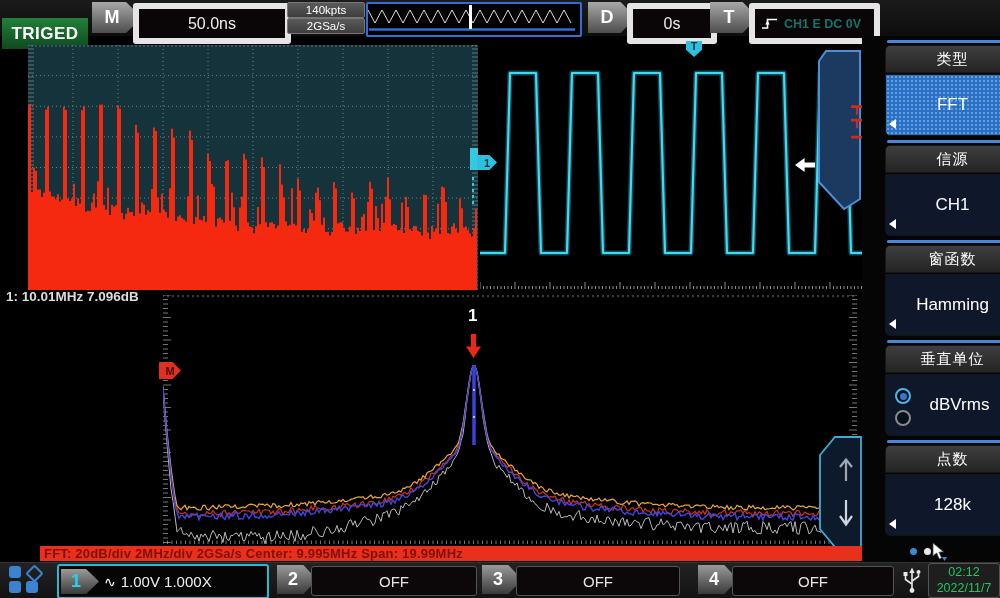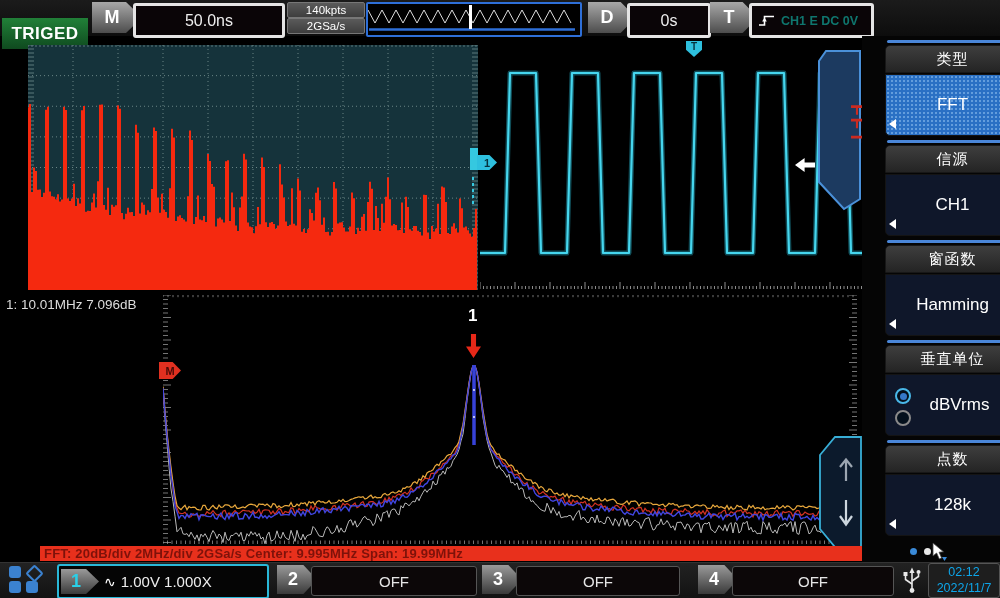--- a/index.html
+++ b/index.html
@@ -6,21 +6,21 @@
   body{width:1000px;height:598px;position:relative;overflow:hidden;
        font-family:"Liberation Sans","DejaVu Sans",sans-serif;-webkit-font-smoothing:antialiased;}
   .abs{position:absolute;}
   
   .topbar{left:0;top:0;width:1000px;height:36px;background:linear-gradient(#1b1b1b,#0d0d0d);}
   .trigged{left:2px;top:2px;width:86px;height:31px;background:linear-gradient(#218038,#0f4a1f);
            color:#fff;font-weight:bold;font-size:17px;display:flex;align-items:center;justify-content:center;letter-spacing:.5px;margin-top:16px;}
   .hexbadge{clip-path:polygon(0 0,68% 0,100% 50%,68% 100%,0 100%);
             background:linear-gradient(180deg,#a8a8a8,#4d4d4d);color:#fff;font-weight:bold;
             display:flex;align-items:center;justify-content:center;padding-right:10px;}
-  .field{background:#0a0507;border:3px solid #e5e5e5;border-radius:3px;color:#eee;
+  .field{background:#0a0507;border:6px solid #e5e5e5;border-radius:3px;color:#eee;
          display:flex;align-items:center;justify-content:center;}
   .minibox{background:linear-gradient(#5a5a5a,#3e3e3e);border:1px solid #777;border-radius:2px;
            color:#fff;font-size:11.5px;display:flex;align-items:center;justify-content:center;}
   .preview{left:366px;top:2px;width:212px;height:31px;background:#000;border:2px solid #2e6fd8;border-radius:2px;}
   .cyantext{color:#0f766e;font-weight:bold;font-size:12.5px;}
   
   .sidebar{left:862px;top:36px;width:138px;height:526px;background:#050505;}
   .sgroup{position:absolute;left:863px;width:135px;margin-left:22px;}
   .saccent{height:3px;background:#4a86d8;border-radius:2px;margin:0 2px;}
   .shead{height:26px;margin-top:2px;background:linear-gradient(#3e3e3e,#242424);border:1px solid #171717;
@@ -38,21 +38,21 @@
   .radio.off{border:2px solid #8a8a8a;}
   .dot{position:absolute;width:7px;height:7px;border-radius:50%;}
   
   .bottombar{left:0;top:562px;width:1000px;height:36px;background:linear-gradient(#222,#121212);border-top:1px solid #333;}
   .chbadge{clip-path:polygon(0 0,66% 0,100% 50%,66% 100%,0 100%);
            background:linear-gradient(#9a9a9a,#3a3a3a);color:#fff;font-weight:bold;font-size:18px;
            display:flex;align-items:center;justify-content:center;padding-right:8px;}
   .chfield{background:#0c0708;border:1px solid #555;border-radius:3px;color:#e5e5e5;font-size:15px;
            display:flex;align-items:center;justify-content:center;}
   .sq{position:absolute;width:12px;height:12px;border-radius:3px;background:#3b82d0;}
-  .clock{background:#1e1e1e;border:1px solid #555;border-radius:3px;color:#0ea5e9;text-align:center;
+  .clock{background:#1e1e1e;border:1px solid #555;border-radius:3px;color:#22c55e;text-align:center;
          font-size:12.5px;line-height:1.25;display:flex;flex-direction:column;justify-content:center;}
   
   .mk-down{clip-path:polygon(0 0,100% 0,100% 55%,50% 100%,0 55%);background:#2ec0de;color:#06333d;
            font-size:10px;font-weight:bold;display:flex;justify-content:center;}
   .mk-right{clip-path:polygon(0 0,62% 0,100% 50%,62% 100%,0 100%);display:flex;align-items:center;
             justify-content:center;font-weight:bold;}
   .arrow-left{clip-path:polygon(0 50%,48% 0,48% 32%,100% 32%,100% 68%,48% 68%,48% 100%);background:#fff;}
   .peak-arrow{clip-path:polygon(33% 0,67% 0,67% 52%,100% 52%,50% 100%,0 52%,33% 52%);background:#e82818;}
   .statusbar{left:40px;top:546px;width:822px;height:15px;background:#e8301c;color:#7e120a;
              font-weight:bold;font-size:13px;display:flex;align-items:center;padding-left:4px;letter-spacing:.2px;}
@@ -116,21 +116,21 @@
     <path d="M0 242V249 M3.5 246V249 M7 246V249 M10.5 246V249 M14 246V249 M17.5 246V249 M21 246V249 M24.5 246V249 M28 246V249 M31.5 246V249 M35 242V249 M38.5 246V249 M42 246V249 M45.5 246V249 M49 246V249 M52.5 246V249 M56 246V249 M59.5 246V249 M63 246V249 M66.5 246V249 M70 242V249 M73.5 246V249 M77 246V249 M80.5 246V249 M84 246V249 M87.5 246V249 M91 246V249 M94.5 246V249 M98 246V249 M101.5 246V249 M105 242V249 M108.5 246V249 M112 246V249 M115.5 246V249 M119 246V249 M122.5 246V249 M126 246V249 M129.5 246V249 M133 246V249 M136.5 246V249 M140 242V249 M143.5 246V249 M147 246V249 M150.5 246V249 M154 246V249 M157.5 246V249 M161 246V249 M164.5 246V249 M168 246V249 M171.5 246V249 M175 242V249 M178.5 246V249 M182 246V249 M185.5 246V249 M189 246V249 M192.5 246V249 M196 246V249 M199.5 246V249 M203 246V249 M206.5 246V249 M210 242V249 M213.5 246V249 M217 246V249 M220.5 246V249 M224 246V249 M227.5 246V249 M231 246V249 M234.5 246V249 M238 246V249 M241.5 246V249 M245 242V249 M248.5 246V249 M252 246V249 M255.5 246V249 M259 246V249 M262.5 246V249 M266 246V249 M269.5 246V249 M273 246V249 M276.5 246V249 M280 242V249 M283.5 246V249 M287 246V249 M290.5 246V249 M294 246V249 M297.5 246V249 M301 246V249 M304.5 246V249 M308 246V249 M311.5 246V249 M315 242V249 M318.5 246V249 M322 246V249 M325.5 246V249 M329 246V249 M332.5 246V249 M336 246V249 M339.5 246V249 M343 246V249 M346.5 246V249 M350 242V249 M353.5 246V249 M357 246V249 M360.5 246V249 M364 246V249 M367.5 246V249 M371 246V249 M374.5 246V249 M378 246V249 M381.5 246V249 " stroke="#c8c8c8" stroke-width="0.7" fill="none"></path>
   </svg>
 <div class="abs mk-down" style="left:686px;top:41px;width:16px;height:16px;">T</div>
 <div class="abs mk-right" style="left:477px;top:155px;width:20px;height:15px;background:#2ec0de;color:#06333d;font-size:11px;">1</div>
 <div class="abs arrow-left" style="left:795px;top:158px;width:20px;height:14px;"></div>
 <svg class="abs" style="left:817px;top:49px;" width="45" height="162">
   <polygon points="9,2 43,2 43,150 27,160 2,133 2,12" fill="#1c3a60" stroke="#4a90d9" stroke-width="2"></polygon>
   <text transform="translate(34,55) rotate(90)" fill="#cc2a20" font-size="19" font-weight="bold" letter-spacing="2" font-family="Liberation Sans, sans-serif" id="fftTabText">FFT</text>
 </svg>
 
-<div class="abs meas" style="left:6px;top:297px;">1: 10.01MHz 7.096dB</div>
+<div class="abs meas" style="left:6px;top:289px;font-weight:bold;">1: 10.01MHz 7.096dB</div>
 
 <svg id="mainFftSvg" class="abs" style="left:163px;top:295px;" width="694" height="250">
     <path d="M0 0H8 M686 0H694 M0 4.5H5 M689 4.5H694 M0 9H5 M689 9H694 M0 13.5H5 M689 13.5H694 M0 18H5 M689 18H694 M0 22.5H8 M686 22.5H694 M0 27H5 M689 27H694 M0 31.5H5 M689 31.5H694 M0 36H5 M689 36H694 M0 40.5H5 M689 40.5H694 M0 45H8 M686 45H694 M0 49.5H5 M689 49.5H694 M0 54H5 M689 54H694 M0 58.5H5 M689 58.5H694 M0 63H5 M689 63H694 M0 67.5H8 M686 67.5H694 M0 72H5 M689 72H694 M0 76.5H5 M689 76.5H694 M0 81H5 M689 81H694 M0 85.5H5 M689 85.5H694 M0 90H8 M686 90H694 M0 94.5H5 M689 94.5H694 M0 99H5 M689 99H694 M0 103.5H5 M689 103.5H694 M0 108H5 M689 108H694 M0 112.5H8 M686 112.5H694 M0 117H5 M689 117H694 M0 121.5H5 M689 121.5H694 M0 126H5 M689 126H694 M0 130.5H5 M689 130.5H694 M0 135H8 M686 135H694 M0 139.5H5 M689 139.5H694 M0 144H5 M689 144H694 M0 148.5H5 M689 148.5H694 M0 153H5 M689 153H694 M0 157.5H8 M686 157.5H694 M0 162H5 M689 162H694 M0 166.5H5 M689 166.5H694 M0 171H5 M689 171H694 M0 175.5H5 M689 175.5H694 M0 180H8 M686 180H694 M0 184.5H5 M689 184.5H694 M0 189H5 M689 189H694 M0 193.5H5 M689 193.5H694 M0 198H5 M689 198H694 M0 202.5H8 M686 202.5H694 M0 207H5 M689 207H694 M0 211.5H5 M689 211.5H694 M0 216H5 M689 216H694 M0 220.5H5 M689 220.5H694 M0 225H8 M686 225H694 M0 229.5H5 M689 229.5H694 M0 234H5 M689 234H694 M0 238.5H5 M689 238.5H694 M0 243H5 M689 243H694 M0 247.5H8 M686 247.5H694 M0 245.5V249 M4.5 245.5V249 M9 245.5V249 M13.5 245.5V249 M18 245.5V249 M22.5 245.5V249 M27 245.5V249 M31.5 245.5V249 M36 245.5V249 M40.5 245.5V249 M45 245.5V249 M49.5 245.5V249 M54 245.5V249 M58.5 245.5V249 M63 245.5V249 M67.5 245.5V249 M72 245.5V249 M76.5 245.5V249 M81 245.5V249 M85.5 245.5V249 M90 245.5V249 M94.5 245.5V249 M99 245.5V249 M103.5 245.5V249 M108 245.5V249 M112.5 245.5V249 M117 245.5V249 M121.5 245.5V249 M126 245.5V249 M130.5 245.5V249 M135 245.5V249 M139.5 245.5V249 M144 245.5V249 M148.5 245.5V249 M153 245.5V249 M157.5 245.5V249 M162 245.5V249 M166.5 245.5V249 M171 245.5V249 M175.5 245.5V249 M180 245.5V249 M184.5 245.5V249 M189 245.5V249 M193.5 245.5V249 M198 245.5V249 M202.5 245.5V249 M207 245.5V249 M211.5 245.5V249 M216 245.5V249 M220.5 245.5V249 M225 245.5V249 M229.5 245.5V249 M234 245.5V249 M238.5 245.5V249 M243 245.5V249 M247.5 245.5V249 M252 245.5V249 M256.5 245.5V249 M261 245.5V249 M265.5 245.5V249 M270 245.5V249 M274.5 245.5V249 M279 245.5V249 M283.5 245.5V249 M288 245.5V249 M292.5 245.5V249 M297 245.5V249 M301.5 245.5V249 M306 245.5V249 M310.5 245.5V249 M315 245.5V249 M319.5 245.5V249 M324 245.5V249 M328.5 245.5V249 M333 245.5V249 M337.5 245.5V249 M342 245.5V249 M346.5 245.5V249 M351 245.5V249 M355.5 245.5V249 M360 245.5V249 M364.5 245.5V249 M369 245.5V249 M373.5 245.5V249 M378 245.5V249 M382.5 245.5V249 M387 245.5V249 M391.5 245.5V249 M396 245.5V249 M400.5 245.5V249 M405 245.5V249 M409.5 245.5V249 M414 245.5V249 M418.5 245.5V249 M423 245.5V249 M427.5 245.5V249 M432 245.5V249 M436.5 245.5V249 M441 245.5V249 M445.5 245.5V249 M450 245.5V249 M454.5 245.5V249 M459 245.5V249 M463.5 245.5V249 M468 245.5V249 M472.5 245.5V249 M477 245.5V249 M481.5 245.5V249 M486 245.5V249 M490.5 245.5V249 M495 245.5V249 M499.5 245.5V249 M504 245.5V249 M508.5 245.5V249 M513 245.5V249 M517.5 245.5V249 M522 245.5V249 M526.5 245.5V249 M531 245.5V249 M535.5 245.5V249 M540 245.5V249 M544.5 245.5V249 M549 245.5V249 M553.5 245.5V249 M558 245.5V249 M562.5 245.5V249 M567 245.5V249 M571.5 245.5V249 M576 245.5V249 M580.5 245.5V249 M585 245.5V249 M589.5 245.5V249 M594 245.5V249 M598.5 245.5V249 M603 245.5V249 M607.5 245.5V249 M612 245.5V249 M616.5 245.5V249 M621 245.5V249 M625.5 245.5V249 M630 245.5V249 M634.5 245.5V249 M639 245.5V249 M643.5 245.5V249 M648 245.5V249 M652.5 245.5V249 M657 245.5V249 M661.5 245.5V249 M666 245.5V249 M670.5 245.5V249 M675 245.5V249 M679.5 245.5V249 M684 245.5V249 M688.5 245.5V249 M693 245.5V249 M0 0V2.2 M5 0V2.2 M10 0V2.2 M15 0V2.2 M20 0V2.2 M25 0V2.2 M30 0V2.2 M35 0V2.2 M40 0V2.2 M45 0V2.2 M50 0V2.2 M55 0V2.2 M60 0V2.2 M65 0V2.2 M70 0V2.2 M75 0V2.2 M80 0V2.2 M85 0V2.2 M90 0V2.2 M95 0V2.2 M100 0V2.2 M105 0V2.2 M110 0V2.2 M115 0V2.2 M120 0V2.2 M125 0V2.2 M130 0V2.2 M135 0V2.2 M140 0V2.2 M145 0V2.2 M150 0V2.2 M155 0V2.2 M160 0V2.2 M165 0V2.2 M170 0V2.2 M175 0V2.2 M180 0V2.2 M185 0V2.2 M190 0V2.2 M195 0V2.2 M200 0V2.2 M205 0V2.2 M210 0V2.2 M215 0V2.2 M220 0V2.2 M225 0V2.2 M230 0V2.2 M235 0V2.2 M240 0V2.2 M245 0V2.2 M250 0V2.2 M255 0V2.2 M260 0V2.2 M265 0V2.2 M270 0V2.2 M275 0V2.2 M280 0V2.2 M285 0V2.2 M290 0V2.2 M295 0V2.2 M300 0V2.2 M305 0V2.2 M310 0V2.2 M315 0V2.2 M320 0V2.2 M325 0V2.2 M330 0V2.2 M335 0V2.2 M340 0V2.2 M345 0V2.2 M350 0V2.2 M355 0V2.2 M360 0V2.2 M365 0V2.2 M370 0V2.2 M375 0V2.2 M380 0V2.2 M385 0V2.2 M390 0V2.2 M395 0V2.2 M400 0V2.2 M405 0V2.2 M410 0V2.2 M415 0V2.2 M420 0V2.2 M425 0V2.2 M430 0V2.2 M435 0V2.2 M440 0V2.2 M445 0V2.2 M450 0V2.2 M455 0V2.2 M460 0V2.2 M465 0V2.2 M470 0V2.2 M475 0V2.2 M480 0V2.2 M485 0V2.2 M490 0V2.2 M495 0V2.2 M500 0V2.2 M505 0V2.2 M510 0V2.2 M515 0V2.2 M520 0V2.2 M525 0V2.2 M530 0V2.2 M535 0V2.2 M540 0V2.2 M545 0V2.2 M550 0V2.2 M555 0V2.2 M560 0V2.2 M565 0V2.2 M570 0V2.2 M575 0V2.2 M580 0V2.2 M585 0V2.2 M590 0V2.2 M595 0V2.2 M600 0V2.2 M605 0V2.2 M610 0V2.2 M615 0V2.2 M620 0V2.2 M625 0V2.2 M630 0V2.2 M635 0V2.2 M640 0V2.2 M645 0V2.2 M650 0V2.2 M655 0V2.2 M660 0V2.2 M665 0V2.2 M670 0V2.2 M675 0V2.2 M680 0V2.2 M685 0V2.2 M690 0V2.2 " stroke="#a8a8a8" stroke-width="0.7" fill="none"></path>
     <polyline points="0,95.3 2,124.4 4,147.8 6,171.9 8,194.0 10,206.4 12,221.2 14,236.8 16,234.6 18,232.3 20,238.8 22,239.4 24,238.6 26,241.7 28,237.1 30,240.8 32,244.3 34,239.9 36,246.0 38,239.1 40,241.7 42,238.7 44,242.3 46,246.6 48,239.7 50,235.5 52,238.7 54,243.7 56,239.0 58,240.9 60,247.5 62,237.2 64,244.3 66,245.5 68,240.4 70,240.6 72,238.3 74,238.2 76,241.5 78,237.2 80,245.5 82,245.4 84,238.6 86,241.2 88,236.5 90,239.8 92,237.4 94,241.2 96,238.4 98,244.0 100,242.1 102,248.8 104,240.4 106,237.1 108,245.9 110,245.5 112,243.2 114,235.8 116,242.4 118,243.4 120,237.2 122,241.9 124,243.8 126,244.7 128,235.3 130,240.8 132,246.4 134,235.3 136,242.3 138,245.0 140,239.2 142,244.6 144,240.6 146,239.9 148,239.3 150,231.5 152,233.6 154,237.1 156,240.8 158,241.4 160,241.7 162,235.5 164,231.8 166,233.4 168,238.1 170,238.3 172,235.8 174,230.4 176,237.4 178,232.9 180,236.6 182,237.0 184,231.0 186,225.8 188,224.7 190,230.3 192,225.8 194,232.2 196,229.6 198,226.6 200,222.9 202,221.3 204,224.3 206,224.4 208,226.2 210,230.7 212,228.0 214,218.9 216,222.5 218,226.3 220,217.8 222,217.7 224,215.7 226,222.4 228,215.6 230,214.0 232,214.3 234,218.5 236,220.0 238,210.7 240,213.0 242,208.1 244,208.7 246,210.9 248,208.4 250,206.1 252,207.0 254,202.1 256,205.7 258,201.1 260,197.5 262,194.4 264,197.3 266,194.4 268,194.0 270,186.1 272,189.7 274,189.1 276,180.2 278,179.8 280,176.0 282,179.2 284,172.6 286,173.3 288,171.2 290,165.7 292,162.8 294,159.6 296,154.4 298,145.9 300,139.1 302,123.6 304,105.6 306,91.6 308,78.4 310,70.9 312,70.9 314,78.3 316,90.9 318,105.6 320,123.0 322,134.2 324,145.1 326,152.9 328,158.2 330,164.2 332,170.2 334,173.4 336,170.3 338,174.5 340,175.8 342,179.0 344,182.4 346,179.3 348,187.9 350,187.3 352,190.3 354,187.9 356,194.7 358,192.8 360,194.1 362,202.4 364,203.7 366,201.7 368,206.6 370,205.7 372,208.8 374,210.3 376,213.0 378,214.7 380,215.7 382,216.3 384,208.2 386,212.7 388,218.2 390,212.5 392,216.1 394,220.4 396,216.4 398,222.8 400,222.2 402,221.7 404,221.8 406,220.4 408,220.8 410,225.4 412,221.1 414,217.8 416,215.4 418,224.7 420,222.1 422,223.8 424,227.5 426,227.4 428,222.4 430,222.6 432,227.9 434,220.1 436,227.3 438,226.3 440,228.4 442,228.6 444,222.0 446,222.4 448,226.7 450,230.5 452,223.7 454,226.5 456,231.3 458,224.4 460,222.6 462,230.3 464,224.3 466,231.2 468,230.3 470,227.1 472,224.9 474,226.9 476,227.6 478,233.6 480,228.7 482,224.1 484,223.2 486,222.6 488,229.7 490,235.1 492,234.1 494,229.9 496,229.6 498,223.8 500,229.6 502,228.7 504,225.5 506,228.7 508,232.9 510,230.8 512,235.3 514,227.4 516,227.4 518,227.0 520,230.5 522,234.2 524,228.9 526,230.2 528,235.9 530,232.4 532,229.5 534,227.9 536,228.4 538,237.8 540,229.9 542,228.2 544,229.0 546,227.0 548,234.5 550,235.7 552,237.9 554,234.6 556,230.4 558,233.0 560,235.6 562,229.7 564,236.2 566,229.8 568,227.6 570,238.0 572,227.6 574,228.7 576,238.1 578,235.7 580,227.7 582,228.5 584,226.2 586,235.1 588,232.2 590,236.9 592,235.5 594,238.8 596,238.2 598,238.9 600,226.5 602,229.3 604,234.6 606,227.5 608,235.1 610,238.0 612,234.9 614,238.4 616,231.9 618,230.0 620,230.2 622,228.0 624,231.7 626,228.1 628,226.6 630,236.7 632,226.6 634,238.5 636,239.3 638,228.8 640,227.0 642,227.2 644,231.9 646,238.9 648,237.4 650,232.8 652,230.1 654,236.1 656,236.2 658,237.5 660,228.7 662,238.3 664,227.3 666,239.3 668,230.9 670,237.1 672,231.0 674,228.3 676,227.7 678,238.9 680,236.9 682,234.8 684,228.8 686,234.8 688,239.0 690,234.4 692,236.9 694,230.9 " fill="none" stroke="#b8b8b8" stroke-width="1"></polyline>
     <polyline points="0,92.5 2,117.7 4,138.3 6,159.4 8,175.5 10,195.0 12,205.7 14,213.3 16,218.0 18,218.4 20,218.5 22,217.2 24,220.1 26,222.1 28,221.6 30,218.7 32,219.7 34,219.9 36,221.8 38,220.0 40,220.8 42,220.0 44,216.7 46,218.3 48,218.1 50,215.6 52,218.1 54,220.1 56,219.5 58,221.6 60,216.1 62,215.3 64,220.6 66,217.8 68,221.3 70,217.5 72,215.5 74,217.7 76,218.6 78,216.9 80,215.2 82,215.7 84,216.0 86,215.8 88,217.6 90,215.4 92,218.4 94,217.4 96,214.4 98,219.7 100,215.5 102,214.9 104,215.0 106,215.2 108,218.9 110,216.1 112,219.3 114,216.3 116,213.4 118,214.9 120,219.4 122,216.4 124,217.1 126,217.5 128,212.7 130,213.5 132,218.4 134,217.2 136,213.5 138,215.6 140,214.5 142,215.4 144,216.5 146,216.8 148,211.0 150,214.8 152,210.7 154,212.8 156,213.2 158,214.5 160,214.2 162,213.6 164,215.7 166,214.8 168,214.6 170,211.1 172,210.4 174,215.3 176,212.3 178,212.2 180,208.3 182,210.1 184,208.4 186,209.7 188,212.0 190,209.7 192,208.0 194,212.7 196,211.6 198,208.0 200,206.6 202,211.1 204,211.4 206,207.1 208,206.6 210,206.7 212,208.2 214,209.8 216,207.4 218,208.4 220,207.2 222,203.2 224,207.2 226,202.3 228,205.4 230,201.3 232,202.3 234,199.9 236,199.0 238,200.5 240,198.4 242,197.2 244,199.2 246,197.2 248,192.7 250,195.7 252,195.1 254,192.2 256,192.9 258,186.8 260,185.5 262,183.1 264,183.4 266,184.3 268,178.5 270,178.1 272,178.9 274,177.3 276,173.4 278,172.6 280,168.6 282,168.1 284,166.4 286,163.6 288,160.6 290,161.0 292,157.7 294,153.1 296,147.0 298,140.0 300,130.6 302,118.9 304,102.9 306,89.1 308,77.3 310,70.9 312,70.8 314,77.5 316,88.9 318,104.0 320,118.8 322,129.5 324,141.1 326,148.2 328,154.8 330,156.3 332,158.6 334,161.3 336,162.5 338,164.3 340,167.8 342,169.2 344,172.3 346,171.0 348,172.8 350,178.7 352,180.0 354,179.2 356,180.9 358,185.2 360,187.4 362,189.0 364,187.5 366,192.7 368,194.2 370,190.8 372,193.8 374,195.4 376,199.0 378,198.2 380,196.5 382,198.8 384,200.3 386,202.6 388,201.5 390,202.0 392,201.1 394,204.6 396,205.0 398,203.7 400,202.3 402,207.6 404,208.9 406,204.9 408,209.5 410,205.0 412,207.5 414,205.9 416,209.5 418,207.1 420,207.8 422,206.3 424,210.5 426,208.6 428,212.0 430,210.9 432,208.1 434,209.5 436,210.3 438,208.6 440,212.3 442,211.1 444,214.3 446,213.7 448,214.5 450,215.2 452,211.0 454,210.3 456,212.1 458,214.0 460,210.0 462,211.1 464,215.0 466,215.8 468,213.5 470,212.7 472,215.1 474,213.2 476,212.6 478,212.3 480,217.3 482,213.4 484,215.9 486,215.9 488,217.9 490,213.8 492,216.7 494,218.9 496,212.9 498,214.2 500,215.2 502,213.4 504,218.6 506,217.9 508,219.7 510,215.1 512,214.1 514,215.1 516,216.9 518,216.0 520,216.9 522,213.7 524,215.8 526,216.2 528,219.5 530,218.2 532,216.3 534,218.9 536,216.1 538,218.7 540,215.9 542,219.3 544,214.5 546,217.6 548,219.5 550,221.0 552,219.5 554,221.2 556,218.0 558,218.0 560,215.9 562,215.0 564,221.5 566,219.3 568,216.7 570,217.8 572,218.0 574,215.9 576,215.9 578,215.0 580,218.2 582,215.2 584,218.6 586,217.7 588,218.5 590,221.8 592,216.7 594,220.3 596,216.8 598,217.8 600,220.0 602,219.2 604,216.5 606,221.7 608,219.8 610,220.5 612,216.6 614,215.3 616,219.0 618,221.4 620,216.6 622,217.6 624,217.2 626,216.5 628,217.4 630,221.4 632,217.8 634,215.5 636,215.7 638,220.4 640,219.4 642,217.1 644,218.4 646,219.3 648,219.2 650,218.4 652,221.1 654,220.3 656,216.3 658,215.5 660,217.1 662,216.3 664,217.6 666,216.0 668,218.3 670,222.3 672,216.4 674,221.5 676,219.4 678,216.7 680,220.4 682,218.7 684,221.4 686,217.4 688,218.8 690,217.8 692,222.1 694,221.0 " fill="none" stroke="#d23222" stroke-width="1.2"></polyline>
     <polyline points="0,91.6 2,115.5 4,137.4 6,155.4 8,172.9 10,187.6 12,201.0 14,210.5 16,213.1 18,214.6 20,212.2 22,210.3 24,214.8 26,211.6 28,212.7 30,212.1 32,212.4 34,214.4 36,214.9 38,215.0 40,210.3 42,210.3 44,214.3 46,215.0 48,212.4 50,210.5 52,212.9 54,213.9 56,210.0 58,212.4 60,212.0 62,209.9 64,209.9 66,210.4 68,212.4 70,211.9 72,210.0 74,213.3 76,213.3 78,212.6 80,212.0 82,212.8 84,211.0 86,209.6 88,209.2 90,209.7 92,210.1 94,212.1 96,209.0 98,209.4 100,209.1 102,210.6 104,209.1 106,210.7 108,212.6 110,208.6 112,209.3 114,212.8 116,210.9 118,212.7 120,211.7 122,210.5 124,210.7 126,211.0 128,207.6 130,211.6 132,211.5 134,209.1 136,210.8 138,207.9 140,208.5 142,207.7 144,210.7 146,206.6 148,208.1 150,206.8 152,209.8 154,206.6 156,205.7 158,207.2 160,206.7 162,208.1 164,207.6 166,205.7 168,208.3 170,208.0 172,207.8 174,207.3 176,205.1 178,206.5 180,204.3 182,206.6 184,206.5 186,205.5 188,204.4 190,203.7 192,202.9 194,202.4 196,201.8 198,202.3 200,201.7 202,204.1 204,203.3 206,201.6 208,200.2 210,203.2 212,201.8 214,202.9 216,202.6 218,202.6 220,199.5 222,198.4 224,200.2 226,199.6 228,197.7 230,196.9 232,198.2 234,197.5 236,195.7 238,197.0 240,193.1 242,193.3 244,191.6 246,192.2 248,191.0 250,187.8 252,186.7 254,188.5 256,184.1 258,185.2 260,180.8 262,182.5 264,178.0 266,176.6 268,176.0 270,174.9 272,171.1 274,169.2 276,170.6 278,166.4 280,165.6 282,163.6 284,160.6 286,159.6 288,159.3 290,156.0 292,152.6 294,150.4 296,146.5 298,137.5 300,129.2 302,115.4 304,101.8 306,88.1 308,77.0 310,70.8 312,70.8 314,77.1 316,88.0 318,102.2 320,115.4 322,127.4 324,139.3 326,146.1 328,150.4 330,152.8 332,156.7 334,159.4 336,159.0 338,163.2 340,164.3 342,165.1 344,168.0 346,170.8 348,170.0 350,171.5 352,175.7 354,175.4 356,178.8 358,178.1 360,180.5 362,183.5 364,184.7 366,184.8 368,185.0 370,188.6 372,187.5 374,189.2 376,193.2 378,191.4 380,192.8 382,195.9 384,196.8 386,193.9 388,194.5 390,197.4 392,199.1 394,198.0 396,200.1 398,200.2 400,198.5 402,201.7 404,198.9 406,202.9 408,200.1 410,201.1 412,201.7 414,200.7 416,202.1 418,204.3 420,201.7 422,203.5 424,203.4 426,205.5 428,202.8 430,205.9 432,204.5 434,204.7 436,203.1 438,205.8 440,205.6 442,203.7 444,206.1 446,205.1 448,204.6 450,204.1 452,205.4 454,208.2 456,208.8 458,209.4 460,209.2 462,207.8 464,206.0 466,209.4 468,206.4 470,206.4 472,206.0 474,207.3 476,211.0 478,208.2 480,207.6 482,208.6 484,207.7 486,207.9 488,208.0 490,209.7 492,209.4 494,209.3 496,210.6 498,209.8 500,209.1 502,211.7 504,210.5 506,208.3 508,209.3 510,208.4 512,210.2 514,209.7 516,212.3 518,211.1 520,211.1 522,210.0 524,210.2 526,210.2 528,212.8 530,212.2 532,210.6 534,210.0 536,210.6 538,210.8 540,209.8 542,210.4 544,213.1 546,213.3 548,213.2 550,209.9 552,212.0 554,210.6 556,212.6 558,211.7 560,212.6 562,213.6 564,210.4 566,214.6 568,211.8 570,214.3 572,213.6 574,210.3 576,211.6 578,211.3 580,214.0 582,214.3 584,215.0 586,210.3 588,212.6 590,210.5 592,213.7 594,212.6 596,212.9 598,214.0 600,211.9 602,214.7 604,213.8 606,214.0 608,213.3 610,213.2 612,213.9 614,210.7 616,213.4 618,212.6 620,210.6 622,212.9 624,210.9 626,211.3 628,213.1 630,215.0 632,213.8 634,210.8 636,210.9 638,211.6 640,211.0 642,212.5 644,212.6 646,211.2 648,211.7 650,212.2 652,212.2 654,213.6 656,213.0 658,211.2 660,211.9 662,212.1 664,213.2 666,211.3 668,212.9 670,211.1 672,215.0 674,213.4 676,210.6 678,212.5 680,213.6 682,211.8 684,213.1 686,215.0 688,215.4 690,210.7 692,210.9 694,211.7 " fill="none" stroke="#e8a83c" stroke-width="1.2"></polyline>
     <polyline points="0,93.0 2,118.6 4,141.1 6,160.0 8,180.9 10,192.5 12,210.8 14,216.8 16,223.4 18,220.4 20,220.6 22,223.4 24,219.1 26,222.2 28,218.7 30,220.1 32,219.8 34,218.3 36,224.7 38,220.0 40,219.8 42,220.7 44,221.2 46,221.6 48,221.6 50,218.8 52,223.1 54,224.0 56,220.5 58,218.1 60,222.5 62,224.5 64,219.1 66,223.5 68,218.7 70,221.2 72,217.8 74,217.8 76,224.1 78,223.8 80,223.8 82,218.7 84,220.2 86,223.7 88,220.6 90,217.4 92,222.3 94,222.1 96,223.4 98,219.4 100,222.7 102,220.7 104,223.3 106,220.8 108,222.5 110,221.2 112,219.8 114,218.9 116,216.7 118,220.3 120,219.9 122,219.6 124,219.6 126,219.9 128,215.5 130,219.0 132,220.7 134,215.4 136,217.2 138,220.6 140,216.8 142,220.5 144,214.4 146,216.1 148,219.5 150,218.9 152,218.0 154,213.7 156,217.6 158,214.1 160,212.8 162,217.6 164,214.4 166,216.8 168,217.6 170,213.6 172,214.0 174,214.4 176,211.4 178,215.7 180,213.3 182,211.5 184,213.0 186,215.9 188,210.5 190,210.9 192,210.6 194,211.2 196,210.7 198,209.6 200,209.4 202,211.7 204,209.3 206,209.3 208,212.4 210,208.1 212,209.2 214,211.0 216,206.3 218,211.9 220,211.1 222,205.9 224,207.4 226,204.8 228,209.1 230,205.2 232,208.1 234,203.0 236,205.4 238,202.0 240,199.8 242,202.1 244,202.2 246,200.4 248,196.4 250,197.0 252,195.2 254,192.7 256,191.9 258,191.0 260,191.9 262,189.4 264,188.2 266,184.6 268,184.6 270,183.1 272,177.8 274,175.4 276,174.6 278,174.3 280,172.7 282,169.0 284,168.0 286,164.6 288,163.8 290,159.9 292,159.5 294,156.2 296,151.1 298,141.6 300,131.8 302,118.5 304,103.9 306,89.8 308,77.5 310,70.9 312,70.9 314,77.5 316,89.8 318,104.0 320,118.8 322,130.6 324,142.3 326,148.9 328,154.5 330,157.4 332,160.0 334,163.1 336,164.1 338,168.3 340,171.1 342,170.6 344,174.5 346,177.4 348,177.0 350,179.1 352,183.5 354,182.1 356,183.5 358,186.7 360,190.4 362,190.5 364,188.8 366,194.2 368,192.3 370,193.5 372,198.1 374,200.5 376,201.5 378,202.4 380,201.5 382,201.1 384,201.5 386,202.9 388,205.4 390,206.3 392,205.3 394,204.6 396,209.7 398,204.6 400,207.3 402,210.5 404,207.6 406,209.7 408,209.8 410,210.4 412,209.5 414,207.9 416,208.1 418,210.1 420,214.8 422,214.8 424,210.0 426,211.1 428,213.1 430,216.1 432,214.8 434,214.0 436,215.2 438,211.0 440,213.2 442,215.7 444,212.3 446,216.6 448,214.3 450,212.1 452,213.2 454,214.9 456,214.7 458,214.3 460,217.6 462,219.2 464,217.0 466,218.7 468,219.2 470,220.1 472,216.2 474,215.1 476,219.0 478,218.3 480,218.1 482,218.0 484,219.6 486,220.3 488,218.4 490,220.5 492,216.7 494,220.9 496,216.7 498,219.9 500,216.7 502,219.1 504,217.3 506,218.6 508,219.4 510,221.5 512,220.5 514,218.2 516,216.6 518,221.0 520,220.1 522,220.1 524,218.5 526,218.1 528,221.9 530,221.6 532,219.0 534,221.5 536,219.2 538,224.0 540,224.0 542,222.1 544,220.6 546,218.1 548,222.7 550,219.0 552,219.2 554,220.6 556,222.6 558,219.8 560,224.5 562,221.1 564,219.6 566,219.7 568,221.4 570,220.3 572,218.2 574,224.8 576,221.6 578,221.6 580,218.8 582,222.8 584,221.3 586,223.0 588,221.7 590,219.4 592,219.6 594,219.9 596,224.0 598,219.2 600,225.1 602,219.7 604,220.0 606,222.3 608,222.3 610,221.2 612,220.0 614,219.3 616,223.2 618,218.5 620,224.9 622,223.2 624,225.1 626,219.8 628,224.1 630,225.2 632,218.5 634,219.5 636,219.4 638,223.8 640,222.9 642,222.6 644,221.4 646,223.6 648,225.0 650,220.4 652,224.6 654,222.5 656,224.6 658,220.6 660,220.8 662,222.2 664,223.9 666,220.2 668,222.3 670,220.5 672,223.3 674,220.5 676,222.0 678,222.9 680,222.2 682,219.1 684,219.8 686,222.2 688,221.9 690,223.8 692,220.1 694,223.3 " fill="none" stroke="#4045e0" stroke-width="1.4"></polyline>
     <line x1="311" y1="70" x2="311" y2="150" stroke="#3742d8" stroke-width="3.5"></line>
     <circle cx="311" cy="95" r="0.9" fill="#fff"></circle>
     <circle cx="311" cy="122" r="0.9" fill="#fff"></circle>

